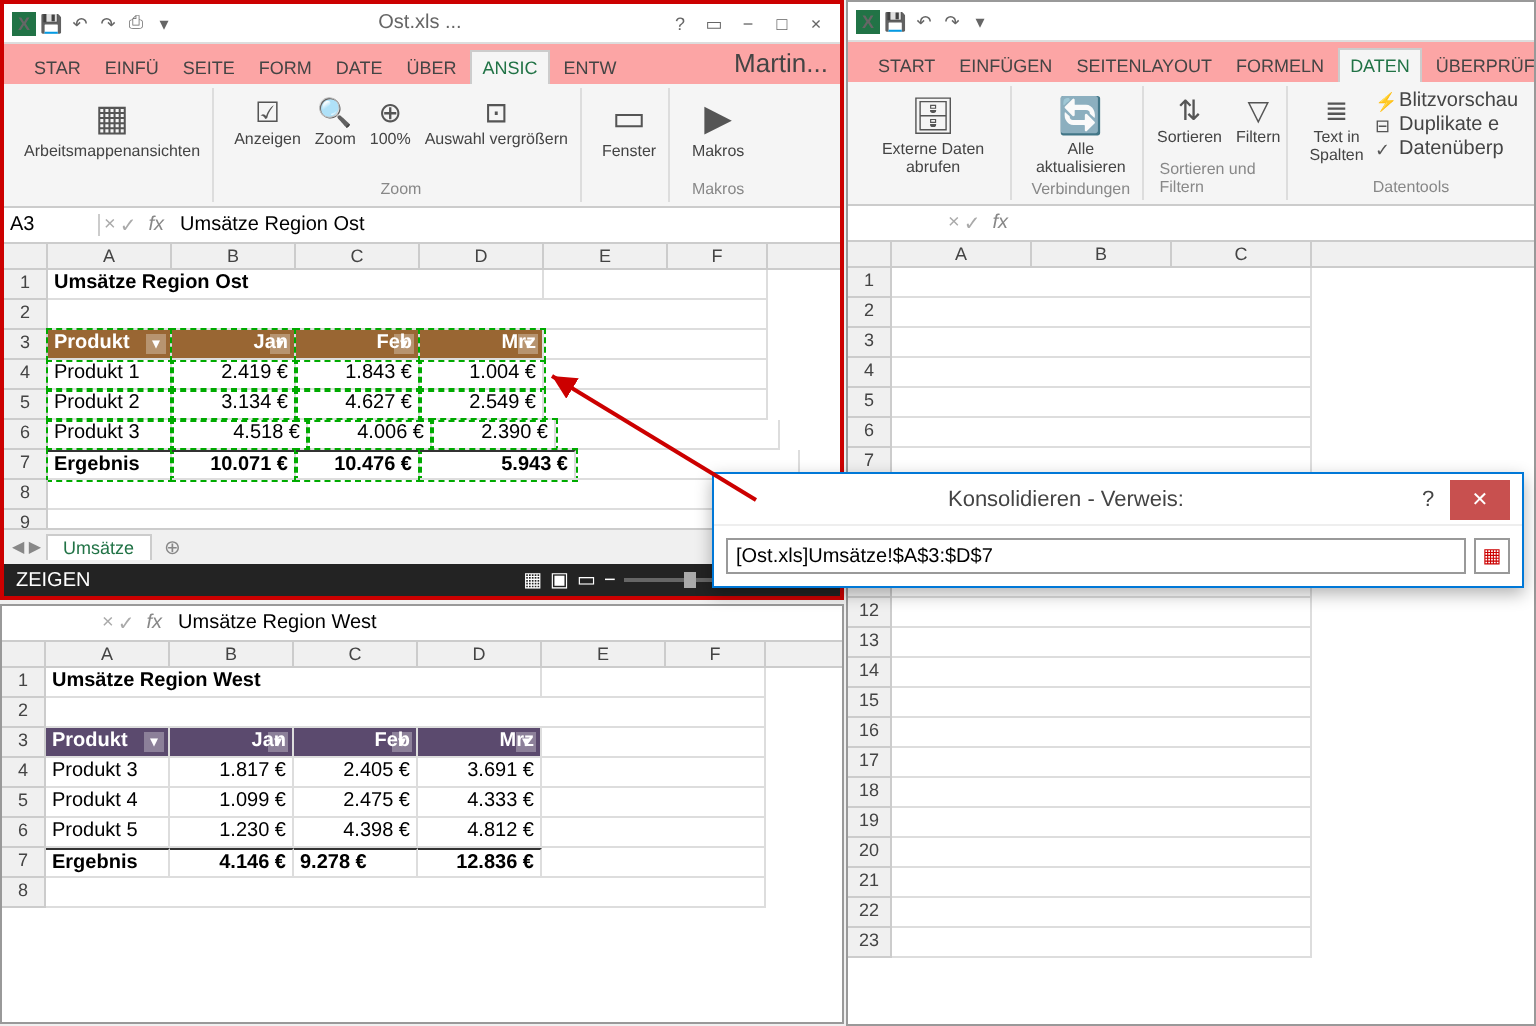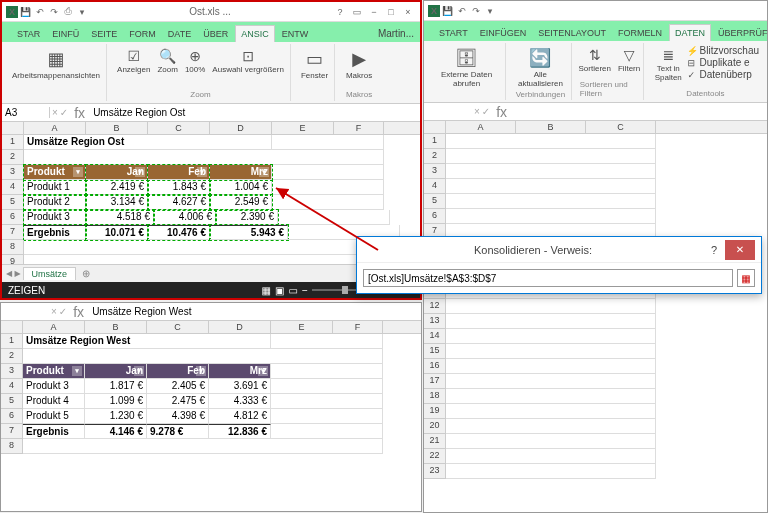--- a/index.html
+++ b/index.html
@@ -8,39 +8,39 @@
 .win-left-top{left:0;top:0;width:422px;height:300px;border:2px solid #c00}
 .win-left-bottom{left:0;top:302px;width:422px;height:210px}
 .win-right{right:0;top:0;width:345px;height:513px}
 .titlebar{height:20px;background:#fff;display:flex;align-items:center;padding:0 4px;gap:2px;border-bottom:1px solid #ddd}
 .titlebar .qat{display:flex;gap:2px;align-items:center}
 .titlebar .qat span{width:12px;height:12px;display:inline-flex;align-items:center;justify-content:center;color:#666;font-size:9px}
 .titlebar .title{flex:1;text-align:center;color:#666;font-size:10px}
 .titlebar .winbtns{display:flex;gap:1px}
 .titlebar .winbtns span{width:16px;height:14px;display:inline-flex;align-items:center;justify-content:center;color:#666;font-size:9px}
 .excel-logo{width:14px;height:14px;background:#217346;color:#fff;display:inline-flex;align-items:center;justify-content:center;font-size:8px;font-weight:bold}
-.ribbon-tabs{height:20px;display:flex;align-items:flex-end;padding-left:10px;gap:2px;background:#86efac}
+.ribbon-tabs{height:20px;display:flex;align-items:flex-end;padding-left:10px;gap:2px;background:#fca5a5}
 .ribbon-tabs .tab{padding:3px 5px;font-size:9px;color:#444;cursor:pointer;text-transform:uppercase}
 .ribbon-tabs .tab.active{background:#f5f5f5;border:1px solid #ccc;border-bottom:none;color:#217346}
-.ribbon-tabs .user{margin-left:auto;padding:3px 6px;color:#444;font-size:10px}
+.ribbon-tabs .user{margin-left:auto;padding:3px 6px;color:#444;font-size:13px}
 .ribbon{height:62px;background:#f5f5f5;border-bottom:1px solid #ccc;display:flex;padding:2px 4px;gap:4px}
 .rgroup{display:flex;flex-direction:column;align-items:center;padding:2px 4px;border-right:1px solid #ddd;min-width:40px}
 .rgroup:last-child{border-right:none}
 .rgroup .items{display:flex;gap:3px;flex:1;align-items:flex-start}
 .rgroup .item{display:flex;flex-direction:column;align-items:center;gap:1px;padding:1px 2px}
 .rgroup .item .icn{width:18px;height:18px;display:flex;align-items:center;justify-content:center;color:#555;font-size:14px}
 .rgroup .item .icn.big{width:24px;height:24px;font-size:18px}
 .rgroup .item .lbl{font-size:8px;color:#444;text-align:center;line-height:1.1}
 .rgroup .stack{display:flex;flex-direction:column;gap:1px;font-size:8px;color:#444}
 .rgroup .stack div{display:flex;align-items:center;gap:2px}
 .rgroup .stack .micn{width:10px;height:10px;font-size:9px;color:#555}
 .rgroup .gname{font-size:8px;color:#888;margin-top:auto}
 .formula-bar{height:18px;display:flex;align-items:center;border-bottom:1px solid #ccc;background:#fff}
 .formula-bar .namebox{width:48px;padding:0 3px;border-right:1px solid #ccc;font-size:10px}
-.formula-bar .fx{padding:0 4px;color:#888;font-size:14px}
+.formula-bar .fx{padding:0 4px;color:#888;font-style:italic;font-size:10px}
 .formula-bar .btns{display:flex;gap:2px;padding:0 2px;color:#aaa;font-size:9px}
 .formula-bar .content{flex:1;padding:0 4px;font-size:10px}
 .grid-area{flex:1;overflow:hidden;position:relative;background:#fff}
 .col-headers{display:flex;background:#f0f0f0;border-bottom:1px solid #ccc}
 .col-headers .corner{width:22px;border-right:1px solid #ccc}
 .col-headers .ch{border-right:1px solid #ccc;text-align:center;padding:1px 0;color:#444;font-size:9px}
 .row{display:flex}
 .row .rh{width:22px;background:#f0f0f0;border-right:1px solid #ccc;border-bottom:1px solid #ccc;text-align:center;padding:1px 0;color:#444;font-size:9px}
 .row .cell{border-right:1px solid #ddd;border-bottom:1px solid #ddd;padding:1px 3px;font-size:10px;height:15px;overflow:hidden;white-space:nowrap}
 .tbl-hdr{background:#963;color:#fff;font-weight:bold;position:relative}

